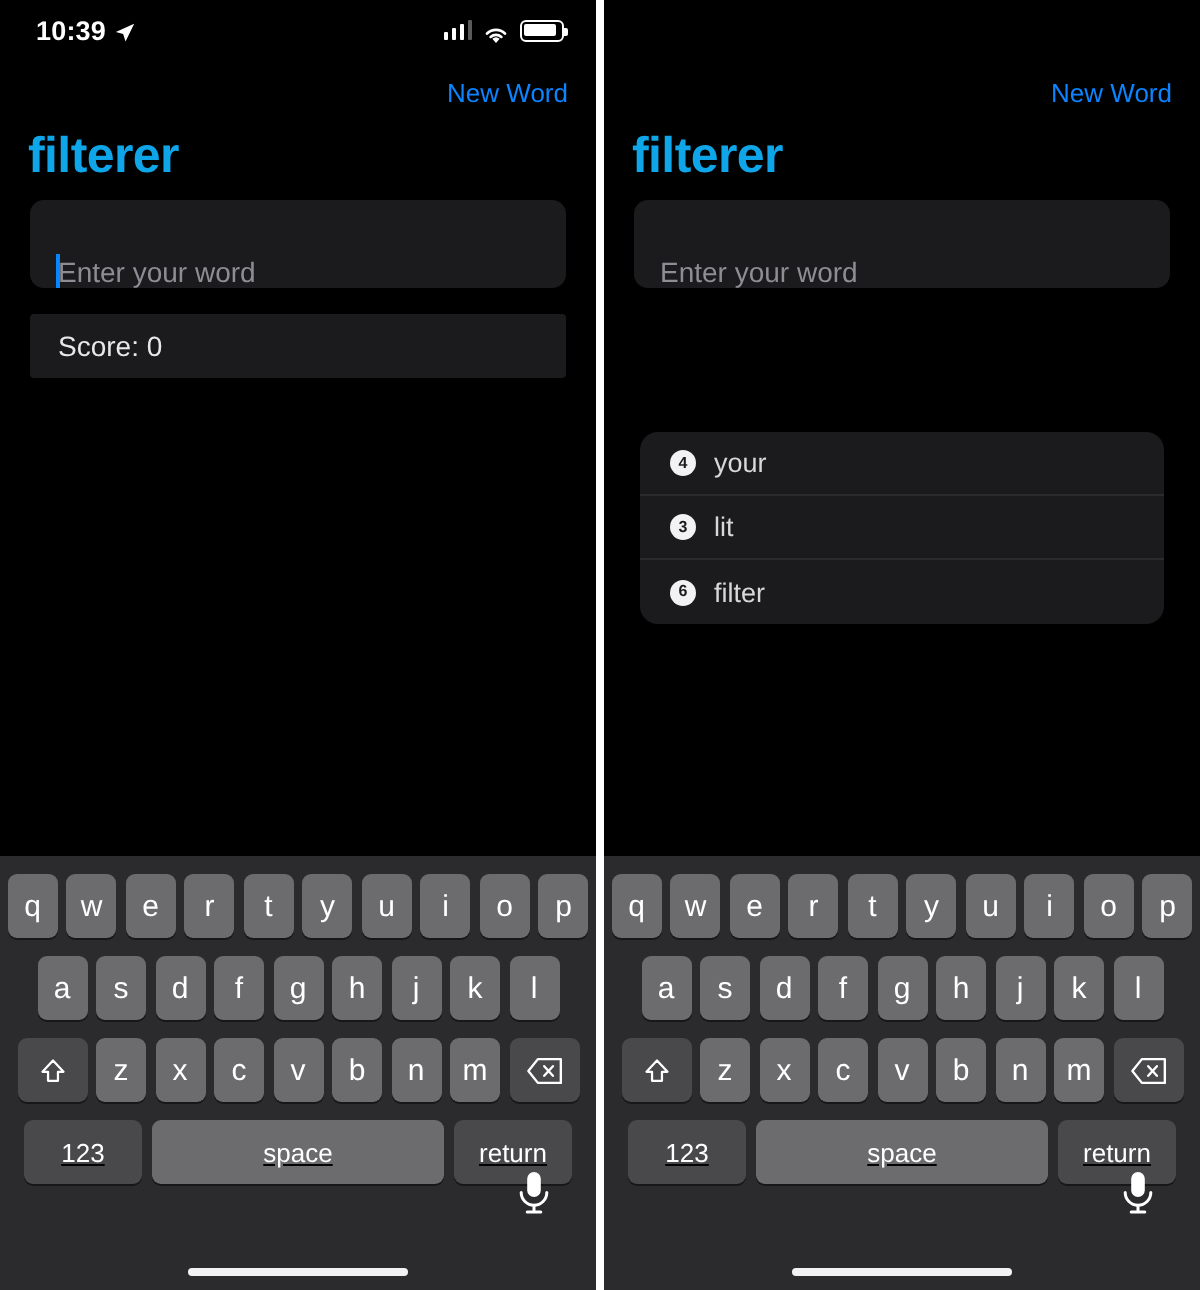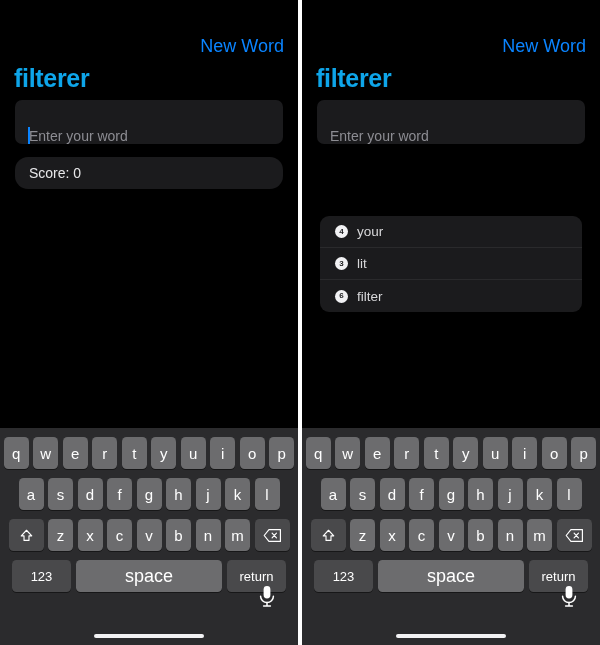--- a/index.html
+++ b/index.html
@@ -47,21 +47,21 @@
   }
   .battery > span { display: block; height: 100%; width: 92%; background: #fff; border-radius: 1px; }
 
   
   .navbar {
     position: absolute; top: 32px; left: 0; right: 0; height: 28px;
     display: flex; align-items: center; justify-content: flex-end;
     padding-right: 14px;
   }
   .new-word-btn {
-    color: #0a84ff; font-size: 18px; background: none; border: none;
+    color: #0a84ff; font-size: 13px; background: none; border: none;
     cursor: pointer; font-family: inherit; text-align: right;
   }
 
   
   .app-title {
     position: absolute; top: 64px; left: 14px;
     color: #0ea5e9; font-size: 25px; font-weight: bold; letter-spacing: -0.3px;
   }
 
   
@@ -72,21 +72,21 @@
   }
   .caret {
     width: 2px; height: 17px; background: #0a84ff;
     margin-right: -1px; flex: 0 0 2px;
   }
   .word-placeholder { color: #8d8d93; font-size: 14px; }
 
   
   .score-box {
     position: absolute; left: 15px; right: 15px; top: 157px; height: 32px;
-    background: #1b1b1d; border-radius: 13px;
+    background: #1b1b1d; border-radius: 2px;
     display: flex; align-items: center; padding-left: 14px;
   }
   .score-text { color: #e8e8ea; font-size: 14px; }
 
   
   .words-list {
     position: absolute; left: 18px; right: 18px; top: 216px;
     background: #1b1b1d; border-radius: 9px; overflow: hidden;
   }
   .word-row {
@@ -104,52 +104,80 @@
 
   
   .keyboard {
     position: absolute; left: 0; right: 0; bottom: 0; top: 428px;
     background: #2b2b2d;
   }
   .kbd-row { display: flex; justify-content: center; align-items: center; }
   .kbd-row.r1 { padding-top: 9px; gap: 4.5px; }
   .kbd-row.r2 { padding-top: 9px; gap: 4.5px; }
   .kbd-row.r3 { padding-top: 9px; gap: 4.5px; }
-  .kbd-row.r4 { padding-top: 9px; gap: 5px; }
+  .kbd-row.r4 { padding-top: 9px; gap: 5px; text-decoration: underline; }
   .key {
     background: #6c6c6e; border-radius: 4.5px;
     color: #fff; display: flex; align-items: center; justify-content: center;
     font-size: 15px; cursor: pointer; user-select: none;
     box-shadow: 0 1px 0 rgba(0,0,0,0.45);
   }
   .key.letter { width: 25px; height: 32px; }
   .key.dark { background: #49494b; }
   .key.shift, .key.back { width: 35px; height: 32px; }
   .key.num { width: 59px; height: 32px; font-size: 13px; }
-  .key.space { width: 146px; height: 32px; font-size: 18px; }
+  .key.space { width: 146px; height: 32px; font-size: 13px; }
   .key.return { width: 59px; height: 32px; font-size: 13px; }
   .kbd-bottom {
     position: absolute; left: 0; right: 0; bottom: 0; height: 62px;
   }
   .mic {
     position: absolute; right: 22px; top: 2px;
     width: 18px; height: 24px; cursor: pointer;
   }
   .home-indicator {
     position: absolute; bottom: 7px; left: 50%; transform: translateX(-50%);
     width: 110px; height: 4.5px; background: #f2f2f4; border-radius: 3px;
   }
 </style>
 </head>
 <body>
 
 <div class="screens">
 
   <div class="phone">
 
+    <div class="statusbar">
+      <div class="status-time">
+        <span>10:39</span>
+        <span class="loc-arrow">
+          <svg viewBox="0 0 12 12" width="11" height="11">
+              <path d="M11 1 L1 5.4 L5 6.6 L6.3 10.6 Z" fill="#fff"></path>
+            </svg>
+        </span>
+      </div>
+      <div class="status-right">
+        <span class="sig-bars">
+            <i></i>
+            <i></i>
+            <i></i>
+            <i></i>
+          </span>
+        <span class="wifi">
+          <svg viewBox="0 0 16 12" width="14" height="11">
+            <path d="M8 10.6 L5.9 8.2 A3.3 3.3 0 0 1 10.1 8.2 Z" fill="#fff"></path>
+            <path d="M2.9 5.1 A7.5 7.5 0 0 1 13.1 5.1" stroke="#fff" stroke-width="1.6" fill="none" stroke-linecap="round"></path>
+            <path d="M4.9 7.1 A4.7 4.7 0 0 1 11.1 7.1" stroke="#fff" stroke-width="1.5" fill="none" stroke-linecap="round"></path>
+          </svg>
+        </span>
+        <span class="battery">
+            <span></span>
+          </span>
+      </div>
+    </div>
 
     <div class="navbar">
       <button class="new-word-btn">New Word</button>
     </div>
 
     <div class="app-title">filterer</div>
 
     <div class="word-field">
       <span class="caret"></span>
       <span class="word-placeholder">Enter your word</span>

